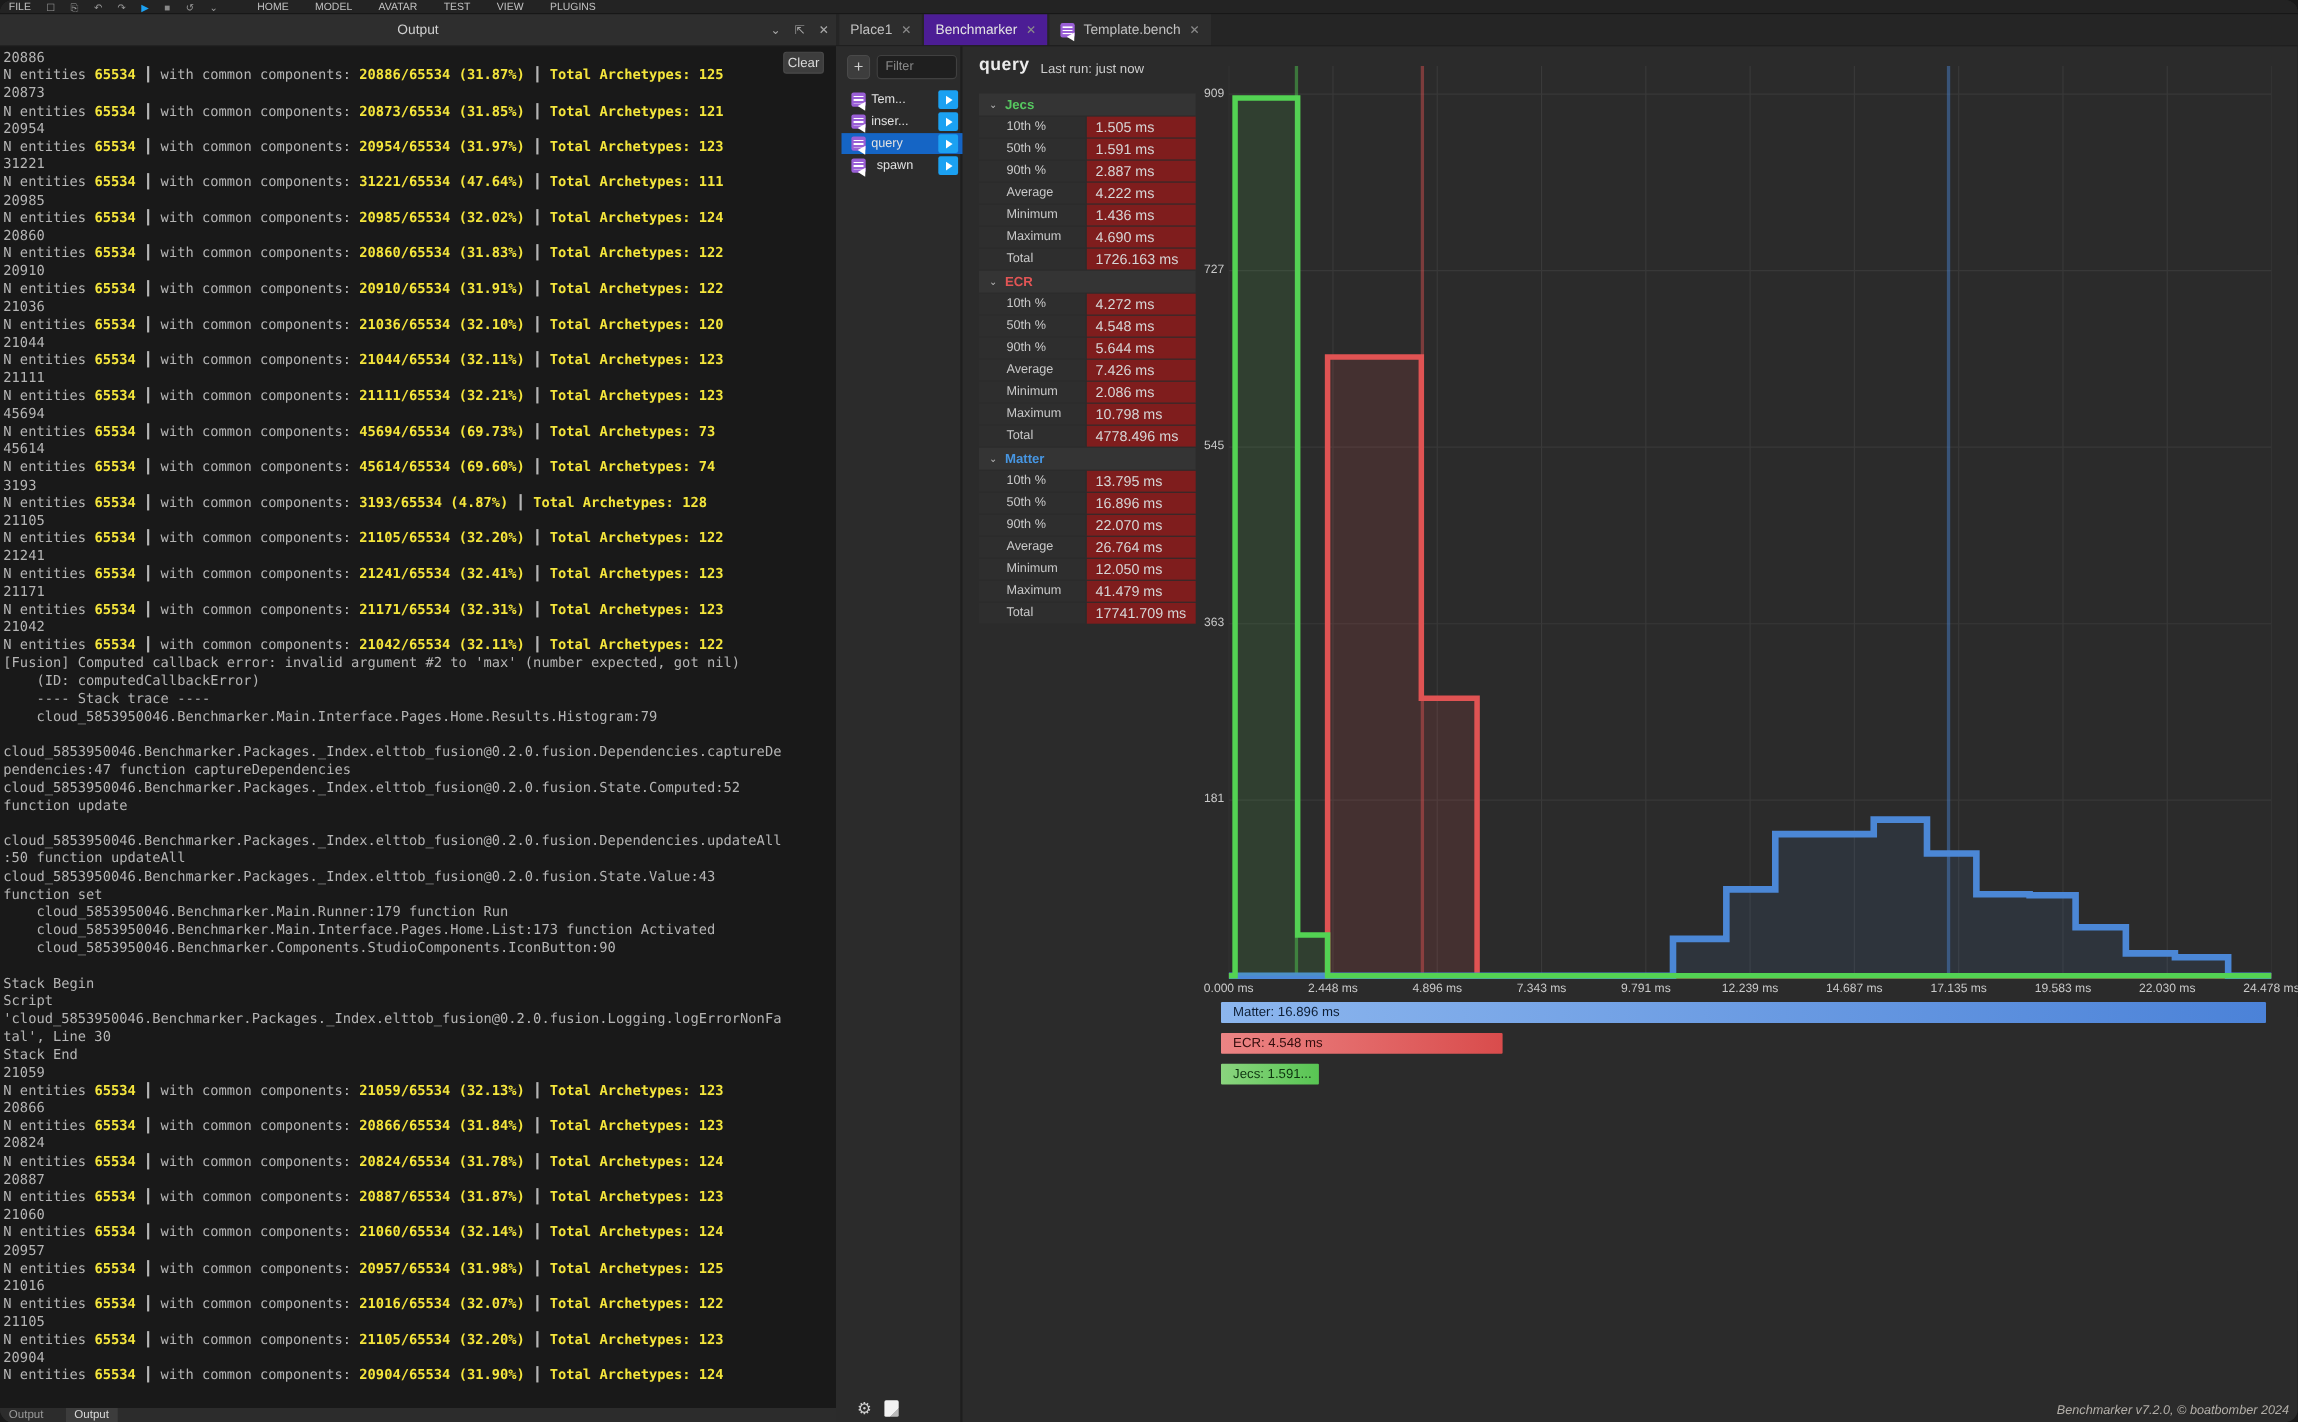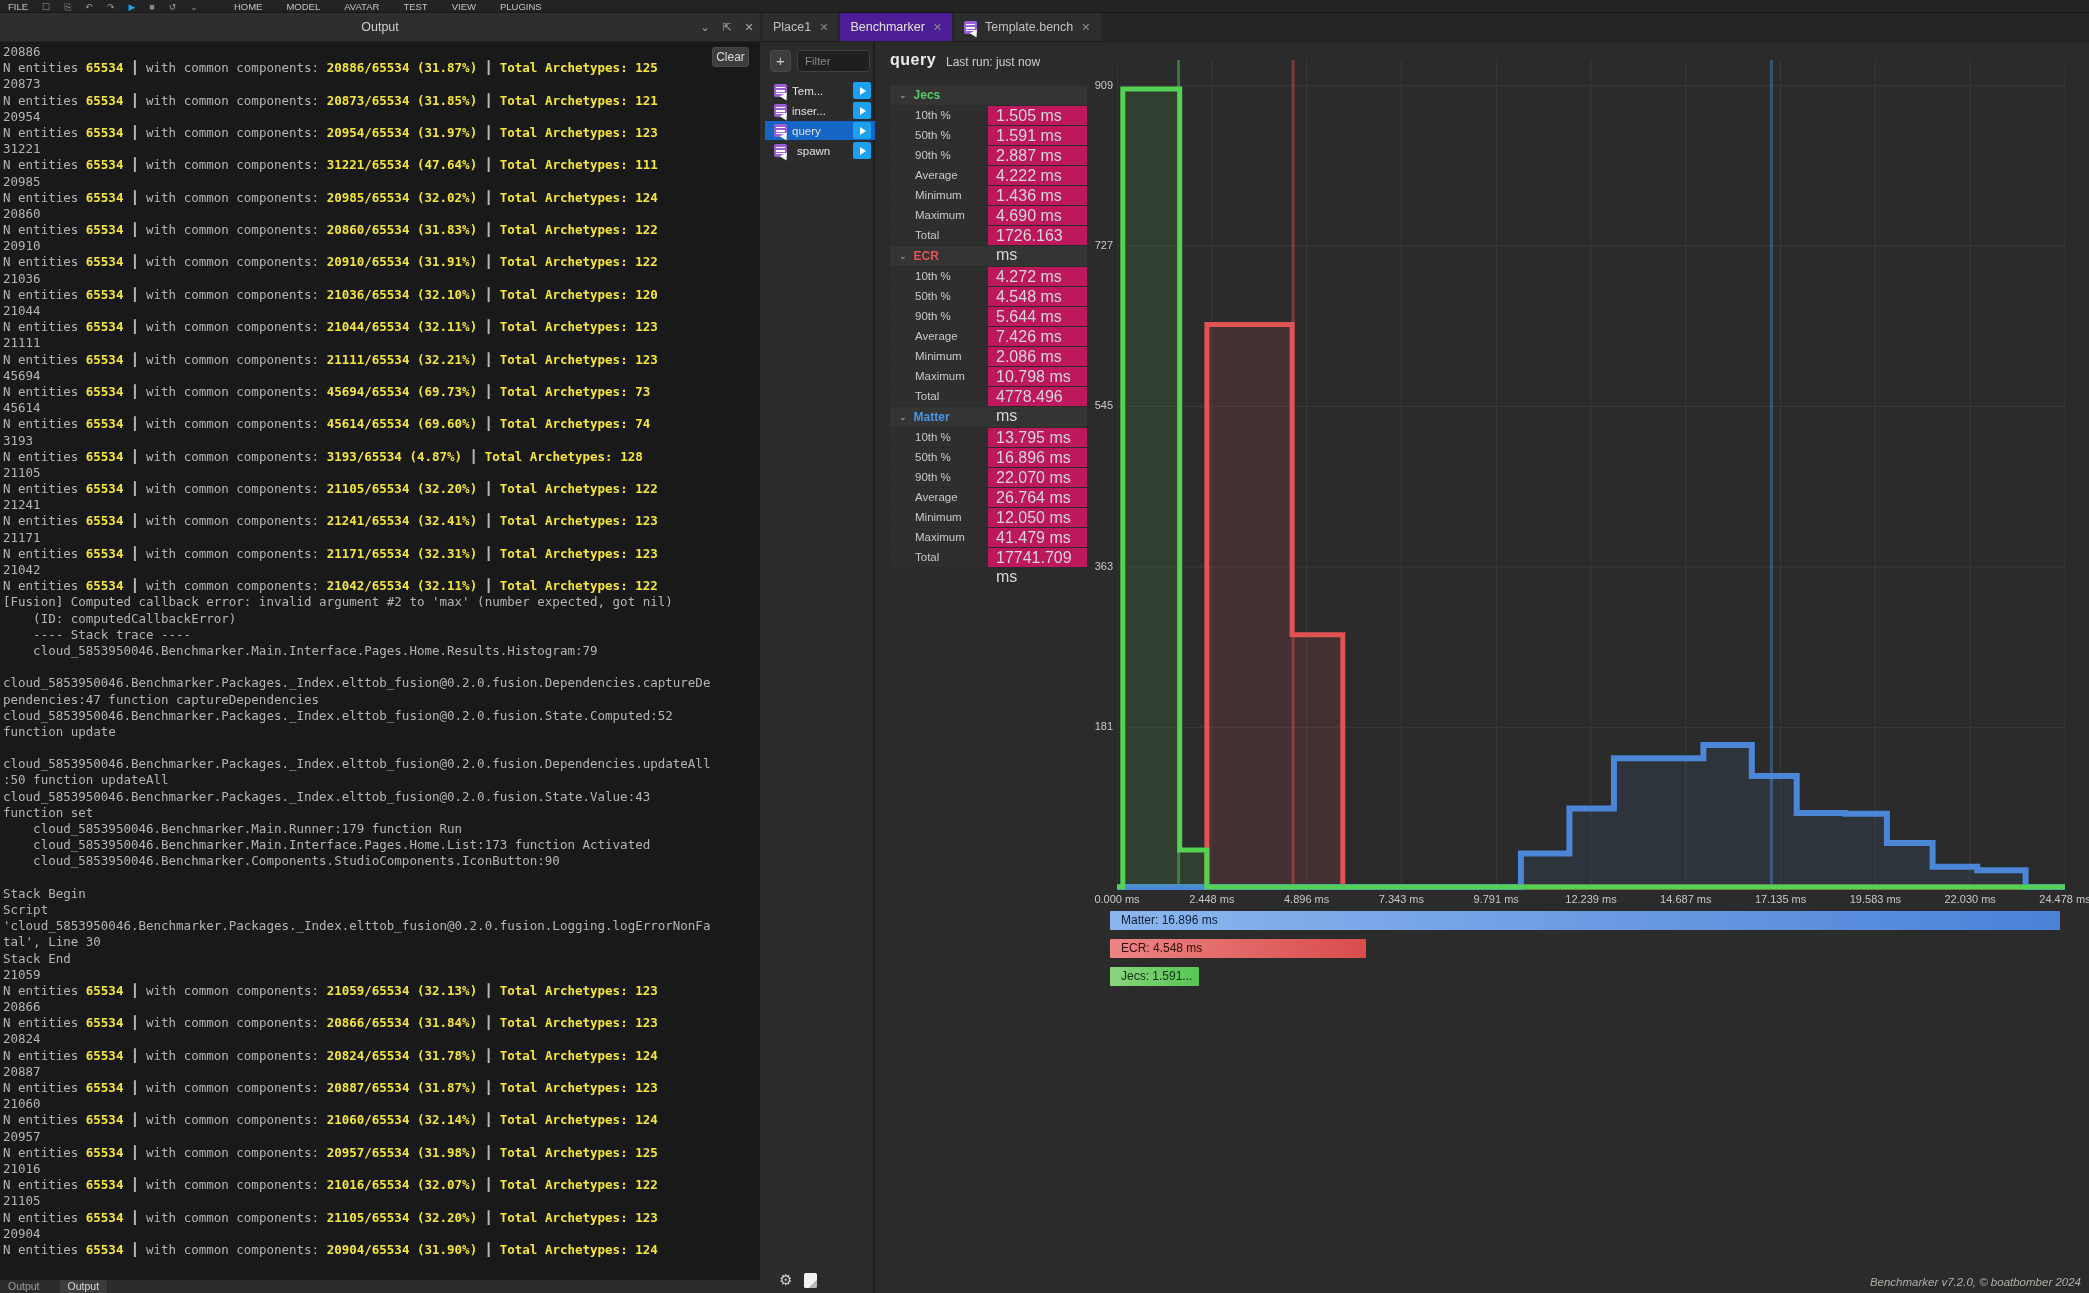--- a/index.html
+++ b/index.html
@@ -1,20 +1,20 @@
 <!DOCTYPE html>
 <html><head>
 <meta charset="utf-8">
 <style>
   * { margin:0; padding:0; box-sizing:border-box; }
   html,body { background:#1a1a1a; }
   #root {
     position:relative; width:2089px; height:1293px; overflow:hidden;
     background:#2b2b2b; font-family:"Liberation Sans", sans-serif;
-    color:#ccc; -webkit-font-smoothing:antialiased;
+    color:#ccc;border-radius:12px; -webkit-font-smoothing:antialiased;
   }
   .abs { position:absolute; }
 
   
   #toolbar { left:0; top:0; width:2089px; height:13px; background:#232323; border-bottom:1px solid #161616;
     display:flex; align-items:flex-end; gap:14px; padding:0 8px; overflow:hidden; }
   #toolbar .titem { font-size:9.5px; color:#c2c2c2; line-height:11px; white-space:nowrap; }
   #toolbar .ticon { font-size:9px; line-height:10px; color:#9a9a9a; }
   #toolbar .play { color:#1ba1f2; }
   #toolbar .stop { color:#8a8a8a; }
@@ -67,21 +67,21 @@
 
   
   #bench-title { left:890px; top:51px; font-size:16px; font-weight:bold; color:#ececec; letter-spacing:0.5px; }
   #last-run { left:946px; top:55px; font-size:12px; color:#cdcdcd; }
   #stats { left:890px; top:85px; width:197px; }
   .sec-hdr { height:20px; background:#343434; margin-bottom:1px; display:flex; align-items:center; gap:7px; padding-left:9px; }
   .sec-hdr .chev { color:#b5b5b5; font-size:9px; }
   .sec-hdr .sname { font-size:12px; font-weight:bold; }
   .stat-row { height:19px; margin-bottom:1px; display:flex; gap:1px; }
   .stat-row .sl { width:97px; background:#2e2e2e; font-size:11.5px; color:#c9c9c9; padding-left:25px; line-height:19px; }
-  .stat-row .sv { flex:1; background:#be185d; font-size:16px; color:#d6d6d6; padding-left:8px; line-height:19px; }
+  .stat-row .sv { flex:1; background:#7f1d1d; font-size:13px; color:#d6d6d6; padding-left:8px; line-height:19px; }
 
   
   #ylabels .yl { position:absolute; width:40px; text-align:right; font-size:11px; color:#c9c9c9; }
   #chart-svg { left:1117px; top:60px; }
   #xlabels .xl { position:absolute; top:893px; width:70px; margin-left:-35px; text-align:center; font-size:11px; color:#c9c9c9; white-space:nowrap; }
   .legend-bar { position:absolute; left:1110px; height:19px; border-radius:1px; font-size:12px; line-height:19px; padding-left:11px; white-space:nowrap; overflow:hidden; }
   #status-text { right:8px; top:1276px; font-size:11.5px; font-style:italic; color:#b3afa9; }
 </style>
 </head>
 <body>

